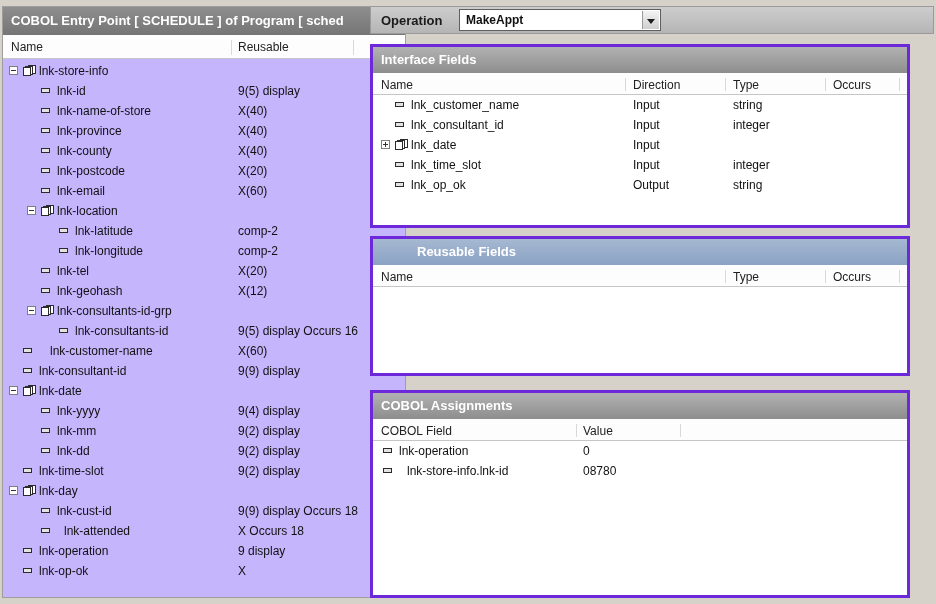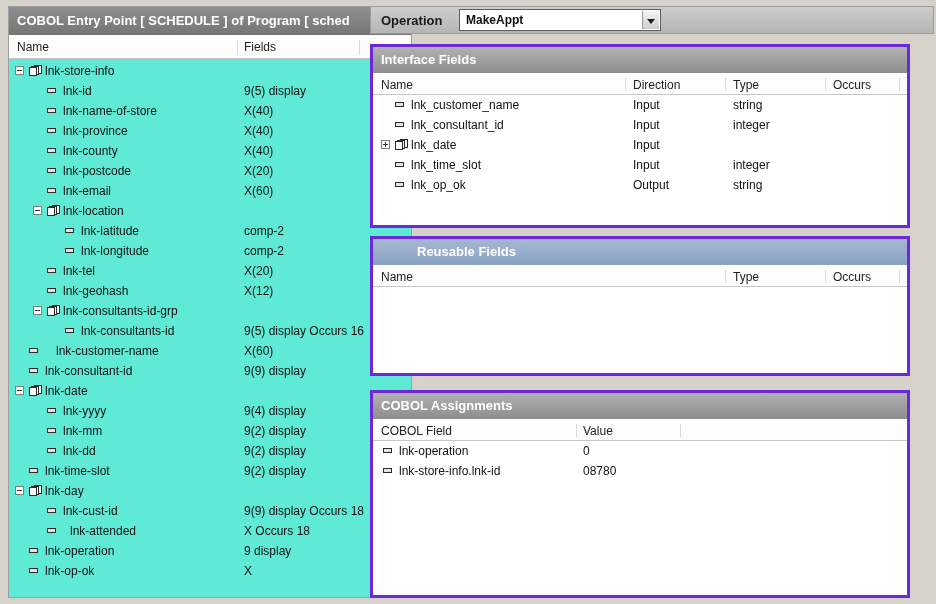--- a/index.html
+++ b/index.html
@@ -6,35 +6,35 @@
   html,body { width:936px; height:604px; }
   body {
     position:relative; overflow:hidden;
     background:#d6d2ca;
     font-family:"Liberation Sans", sans-serif;
     color:#111;
   }
   .panel { position:absolute; background:#fff; border:1px solid #9e9e9e; }
 
   
-  .left-panel { left:8px; top:6px; width:404px; height:592px; }
+  .left-panel { left:2px; top:6px; width:404px; height:592px; }
   .panel-title {
     height:28px; line-height:28px; padding-left:8px;
     background:linear-gradient(#8e8e8e,#757575);
     color:#fff; font-weight:bold; font-size:13px;
     white-space:nowrap; overflow:hidden;
   }
   .colhdr {
     position:relative; height:24px; background:#fdfdfd;
     border-bottom:1px solid #c6c6c6; font-size:12px; color:#222;
   }
   .colhdr > span { position:absolute; top:5px; white-space:nowrap; }
   .sep { position:absolute; top:3px; bottom:3px; width:1px; background:#d9d9d9; }
 
-  .tree-area { position:absolute; top:52px; left:0; right:0; bottom:0; background:#5eead4; overflow:hidden; padding-top:2px; }
+  .tree-area { position:absolute; top:52px; left:0; right:0; bottom:0; background:#c4b5fd; overflow:hidden; padding-top:2px; }
 
   .grid-row { position:relative; height:20px; font-size:12px; }
   .row-label { position:absolute; top:3px; white-space:nowrap; }
   .cell { position:absolute; top:3px; white-space:nowrap; }
 
   .expander { position:absolute; top:5px; width:9px; height:9px; border:1px solid #7e7e7e; background:#fff; }
   .expander i { position:absolute; display:block; background:#333; }
   .expander i.h { left:1px; top:3px; width:5px; height:1px; }
   .expander i.v { left:3px; top:1px; width:1px; height:5px; }
 
@@ -68,21 +68,21 @@
   .section .colhdr { height:22px; }
   .rows-area { position:absolute; top:48px; left:0; right:0; bottom:0; background:#fff; overflow:hidden; }
 </style>
 </head>
 <body>
 
 <div class="panel left-panel">
   <div class="panel-title">COBOL Entry Point [ SCHEDULE ] of Program [ sched</div>
   <div class="colhdr">
     <span style="left:8px">Name</span>
-    <span style="left:235px">Fields</span>
+    <span style="left:235px">Reusable</span>
     <span class="sep" style="left:228px"></span>
     <span class="sep" style="left:350px"></span>
   </div>
   <div class="tree-area" id="tree">
       <div class="grid-row">
         <span class="expander" style="left: 6px;">
           <i class="h"></i>
         </span>
         <span class="group-icon" style="left: 20px;">
           <i class="b"></i>
@@ -328,17 +328,17 @@
     <span class="sep" style="left:307px"></span>
   </div>
   <div class="rows-area" id="ca-rows">
       <div class="grid-row">
         <span class="leaf-icon" style="left: 10px;"></span>
         <span class="row-label" style="left: 26px;">lnk-operation</span>
         <span class="cell" style="left: 210px;">0</span>
       </div>
       <div class="grid-row">
         <span class="leaf-icon" style="left: 10px;"></span>
-        <span class="row-label" style="left: 26px; text-align: right;">lnk-store-info.lnk-id</span>
+        <span class="row-label" style="left: 34px; text-align: right;">lnk-store-info.lnk-id</span>
         <span class="cell" style="left: 210px;">08780</span>
       </div>
     </div>
 </div>
 
 </body></html>

